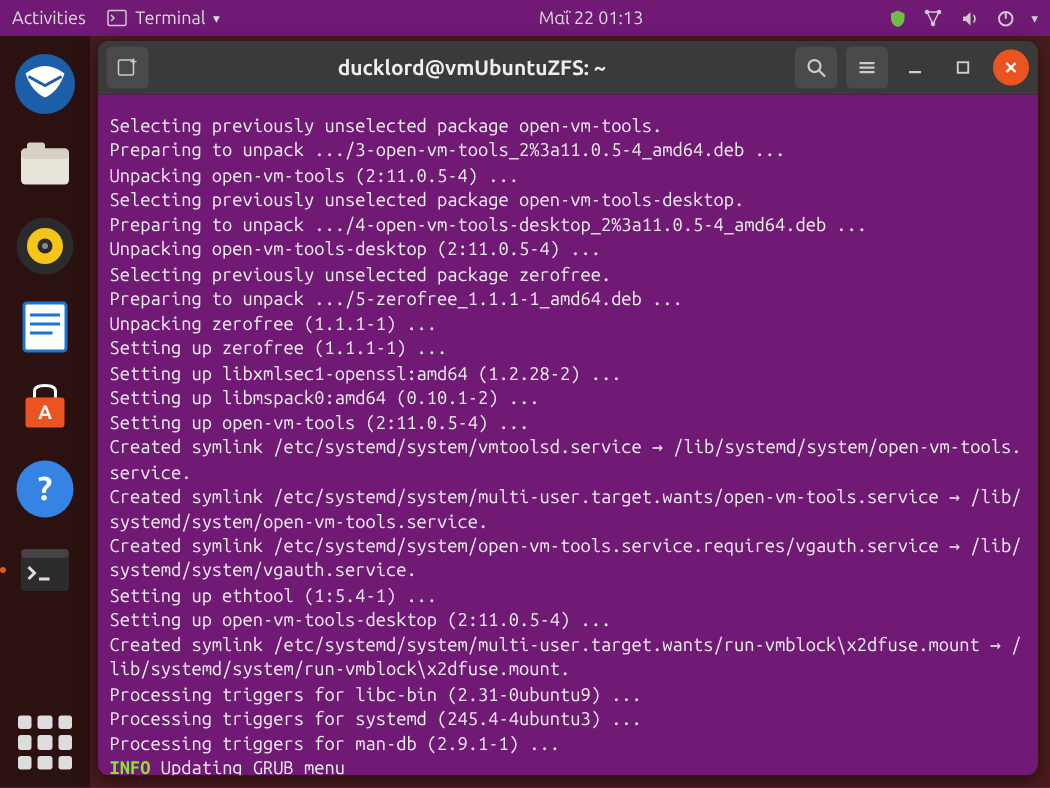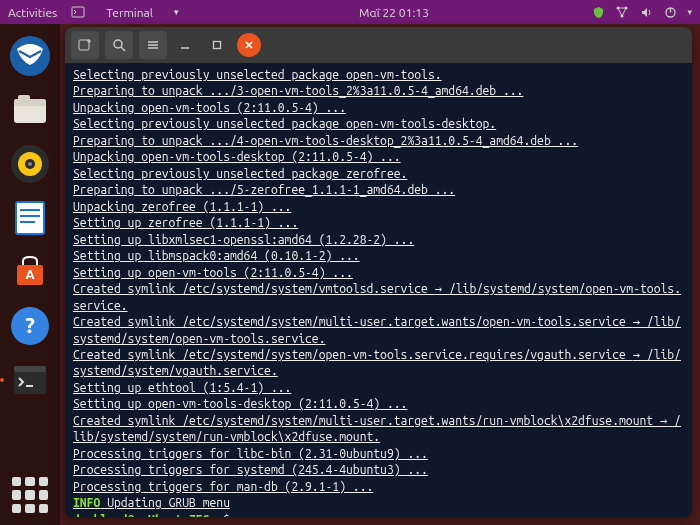--- a/index.html
+++ b/index.html
@@ -108,45 +108,44 @@
     .win-btn {
       width: 24px; height: 24px;
       border-radius: 50%;
       display: flex; align-items: center; justify-content: center;
       color: #ddd;
       font-size: 13px;
     }
     .win-close { background: #e95420; color: #fff; }
     .terminal-body {
       flex: 1;
-      background: #0f172a;
-      padding: 4px 8px;
+      background: #701a75;
+      padding: 14px 8px;
       font-family: "Ubuntu Mono", "DejaVu Sans Mono", monospace;
       font-size: 12.2px;
       line-height: 1.35;
       color: #eee;
       white-space: pre-wrap;
       word-break: break-all;
       overflow: hidden;
-      text-decoration: underline;
     }
     .terminal-body .arrow { color: #eee; }
     .prompt-line .user { color: #8ae234; font-weight: bold; }
     .prompt-line .colon { color: #eee; }
     .prompt-line .path { color: #729fcf; font-weight: bold; }
     .prompt-line .dollar { color: #eee; }
     .info-tag { color: #8ae234; font-weight: bold; }
   </style>
 </head>
 <body>
 
 <div class="topbar">
   <div class="topbar-left">
     <span>Activities</span>
-    <span style="display:flex;align-items:center;gap:21px;">
+    <span style="display:flex;align-items:center;gap:5px;">
       <span class="icon-small">
         <svg width="14" height="14" viewBox="0 0 14 14">
             <rect x="1" y="2" width="12" height="10" rx="1" fill="none" stroke="#ccc" stroke-width="1"></rect>
             <path d="M3 5 L5 7 L3 9" stroke="#ccc" stroke-width="1" fill="none"></path>
           </svg>
       </span>
       <span>Terminal</span>
       <span style="font-size:9px;">▾</span>
     </span>
   </div>
@@ -250,20 +249,21 @@
 
 <div class="terminal-window">
   <div class="titlebar">
     <div class="title-btn">
       <svg width="16" height="16" viewBox="0 0 16 16">
           <rect x="2" y="3" width="10" height="10" rx="1" fill="none" stroke="#ccc" stroke-width="1"></rect>
           <line x1="10" y1="4" x2="14" y2="4" stroke="#ccc" stroke-width="1"></line>
           <line x1="12" y1="2" x2="12" y2="6" stroke="#ccc" stroke-width="1"></line>
         </svg>
     </div>
+    <div class="title-text">ducklord@vmUbuntuZFS: ~</div>
     <div class="title-btn">
       <span>
         <svg width="14" height="14" viewBox="0 0 14 14">
             <circle cx="6" cy="6" r="4" fill="none" stroke="#ccc" stroke-width="1.5"></circle>
             <line x1="9" y1="9" x2="13" y2="13" stroke="#ccc" stroke-width="1.5"></line>
           </svg>
       </span>
     </div>
     <div class="title-btn">
       <span>

